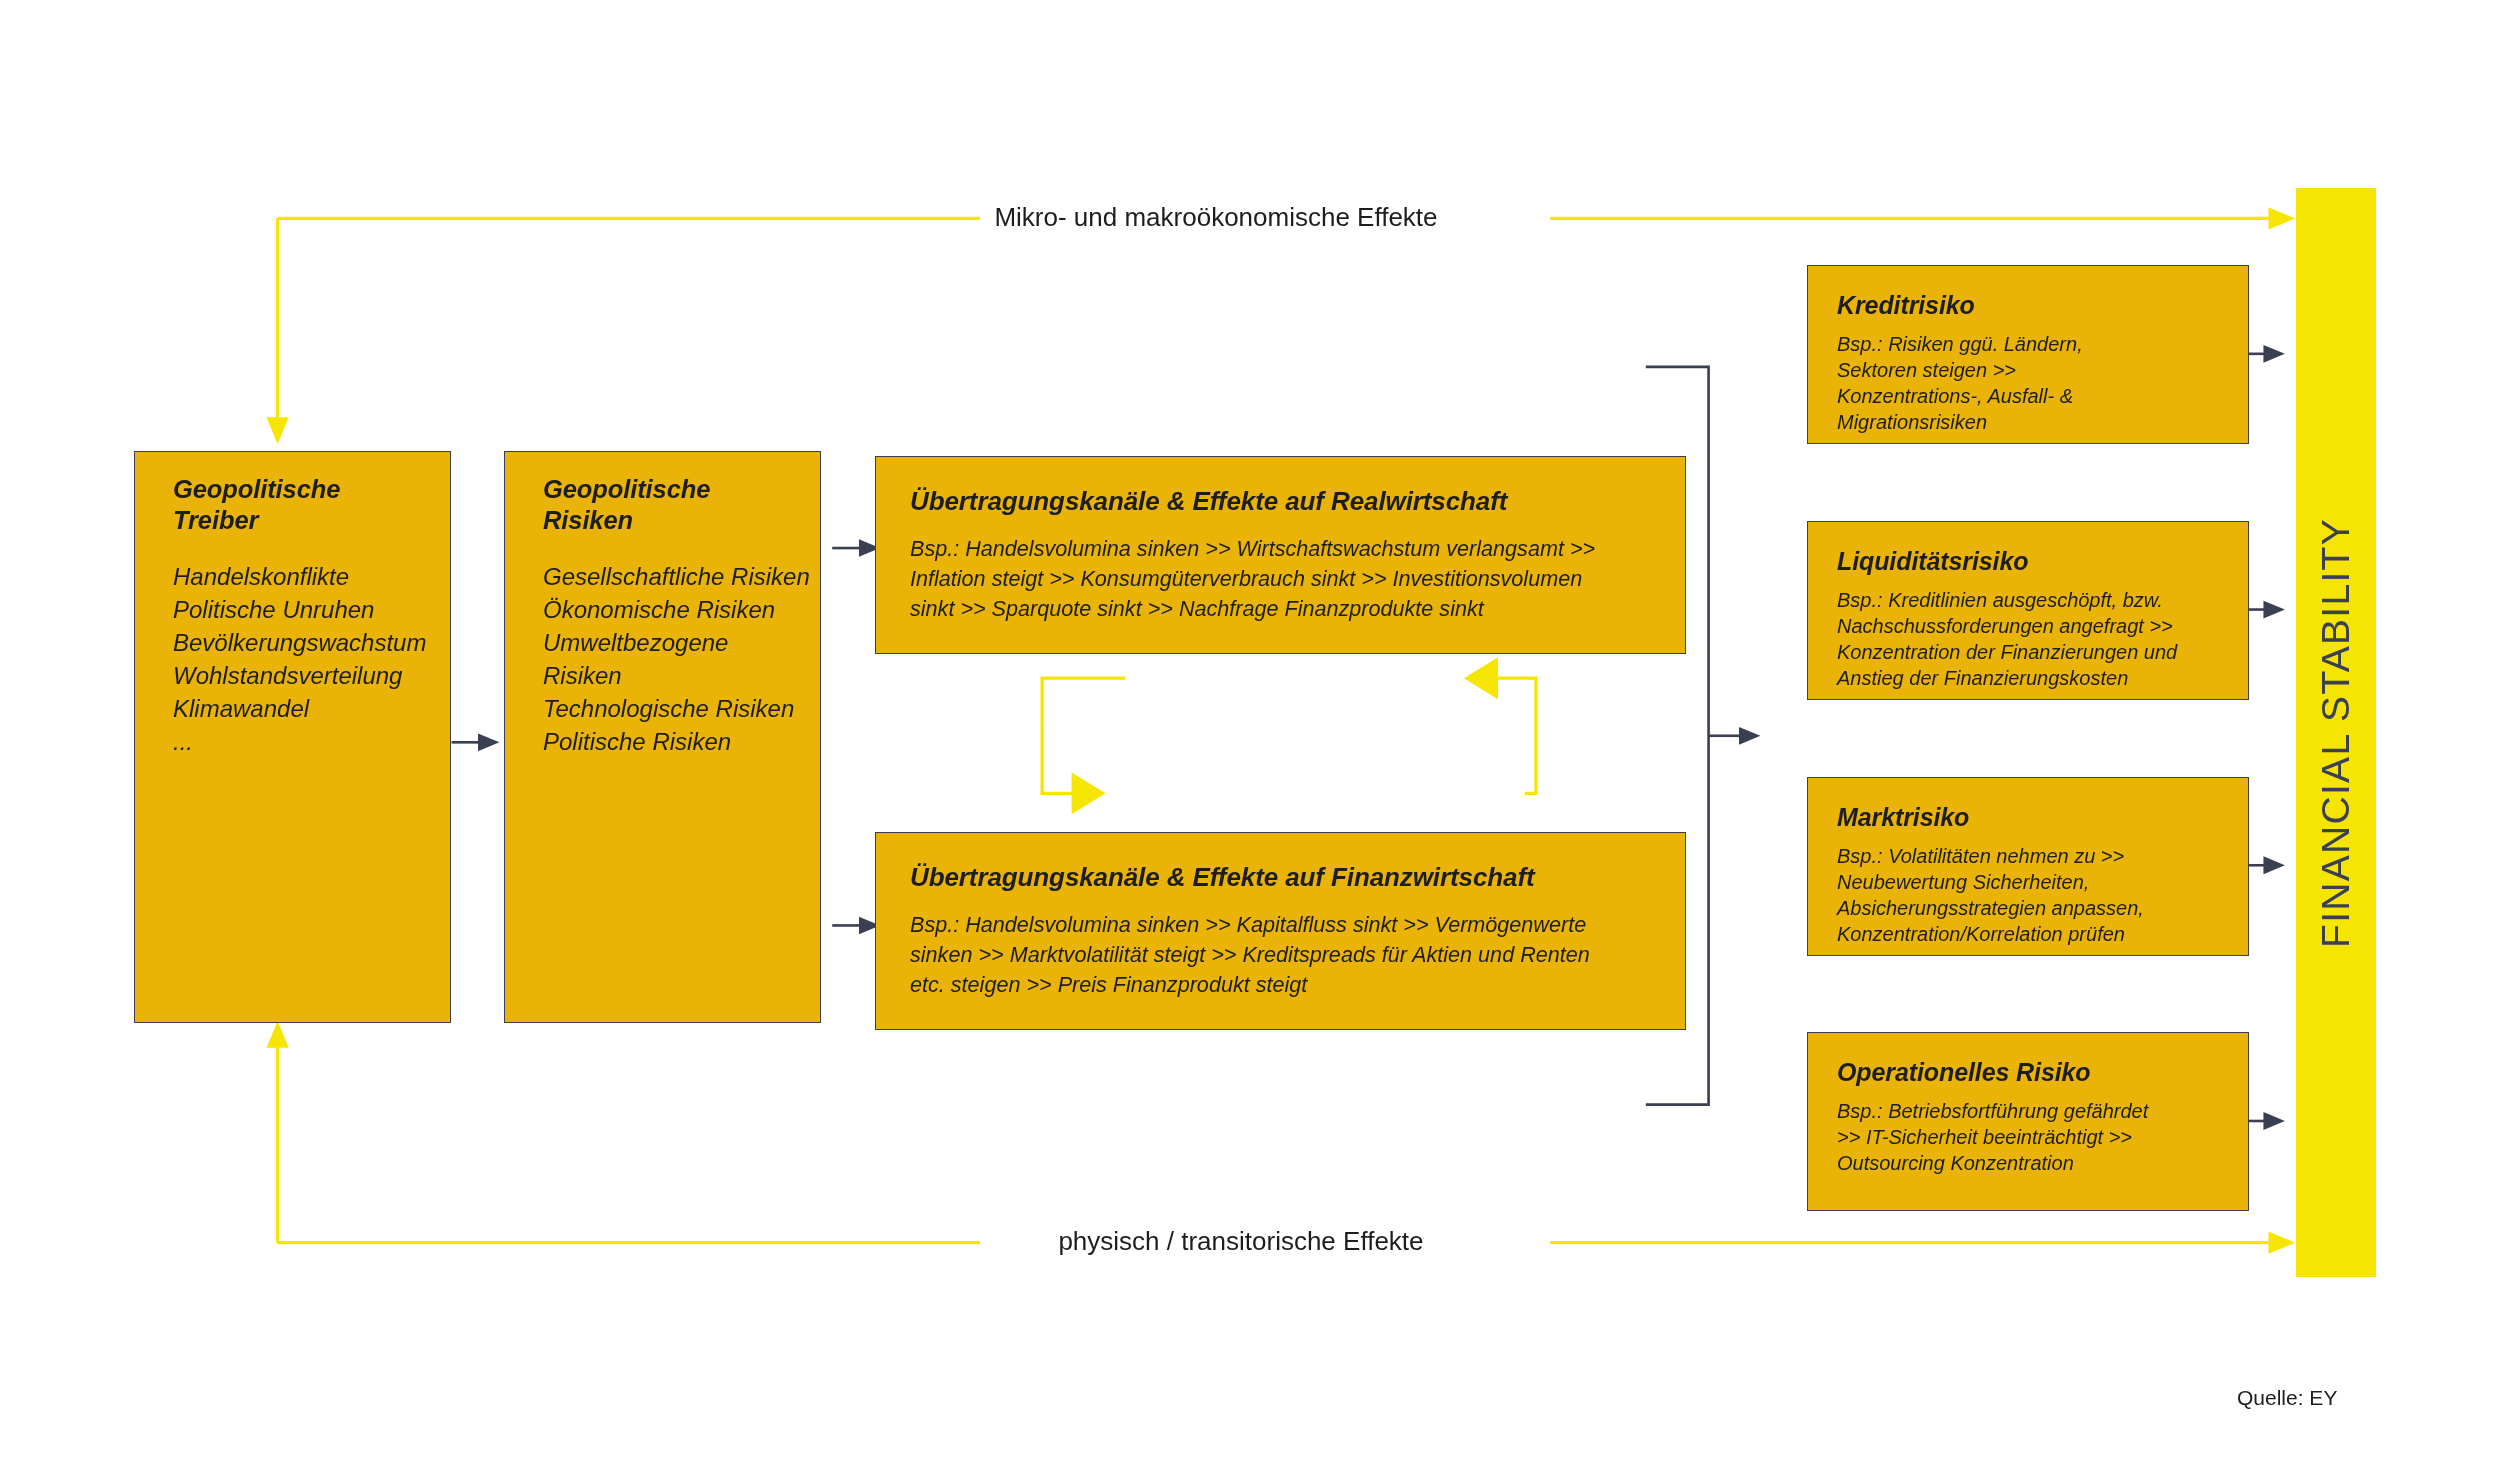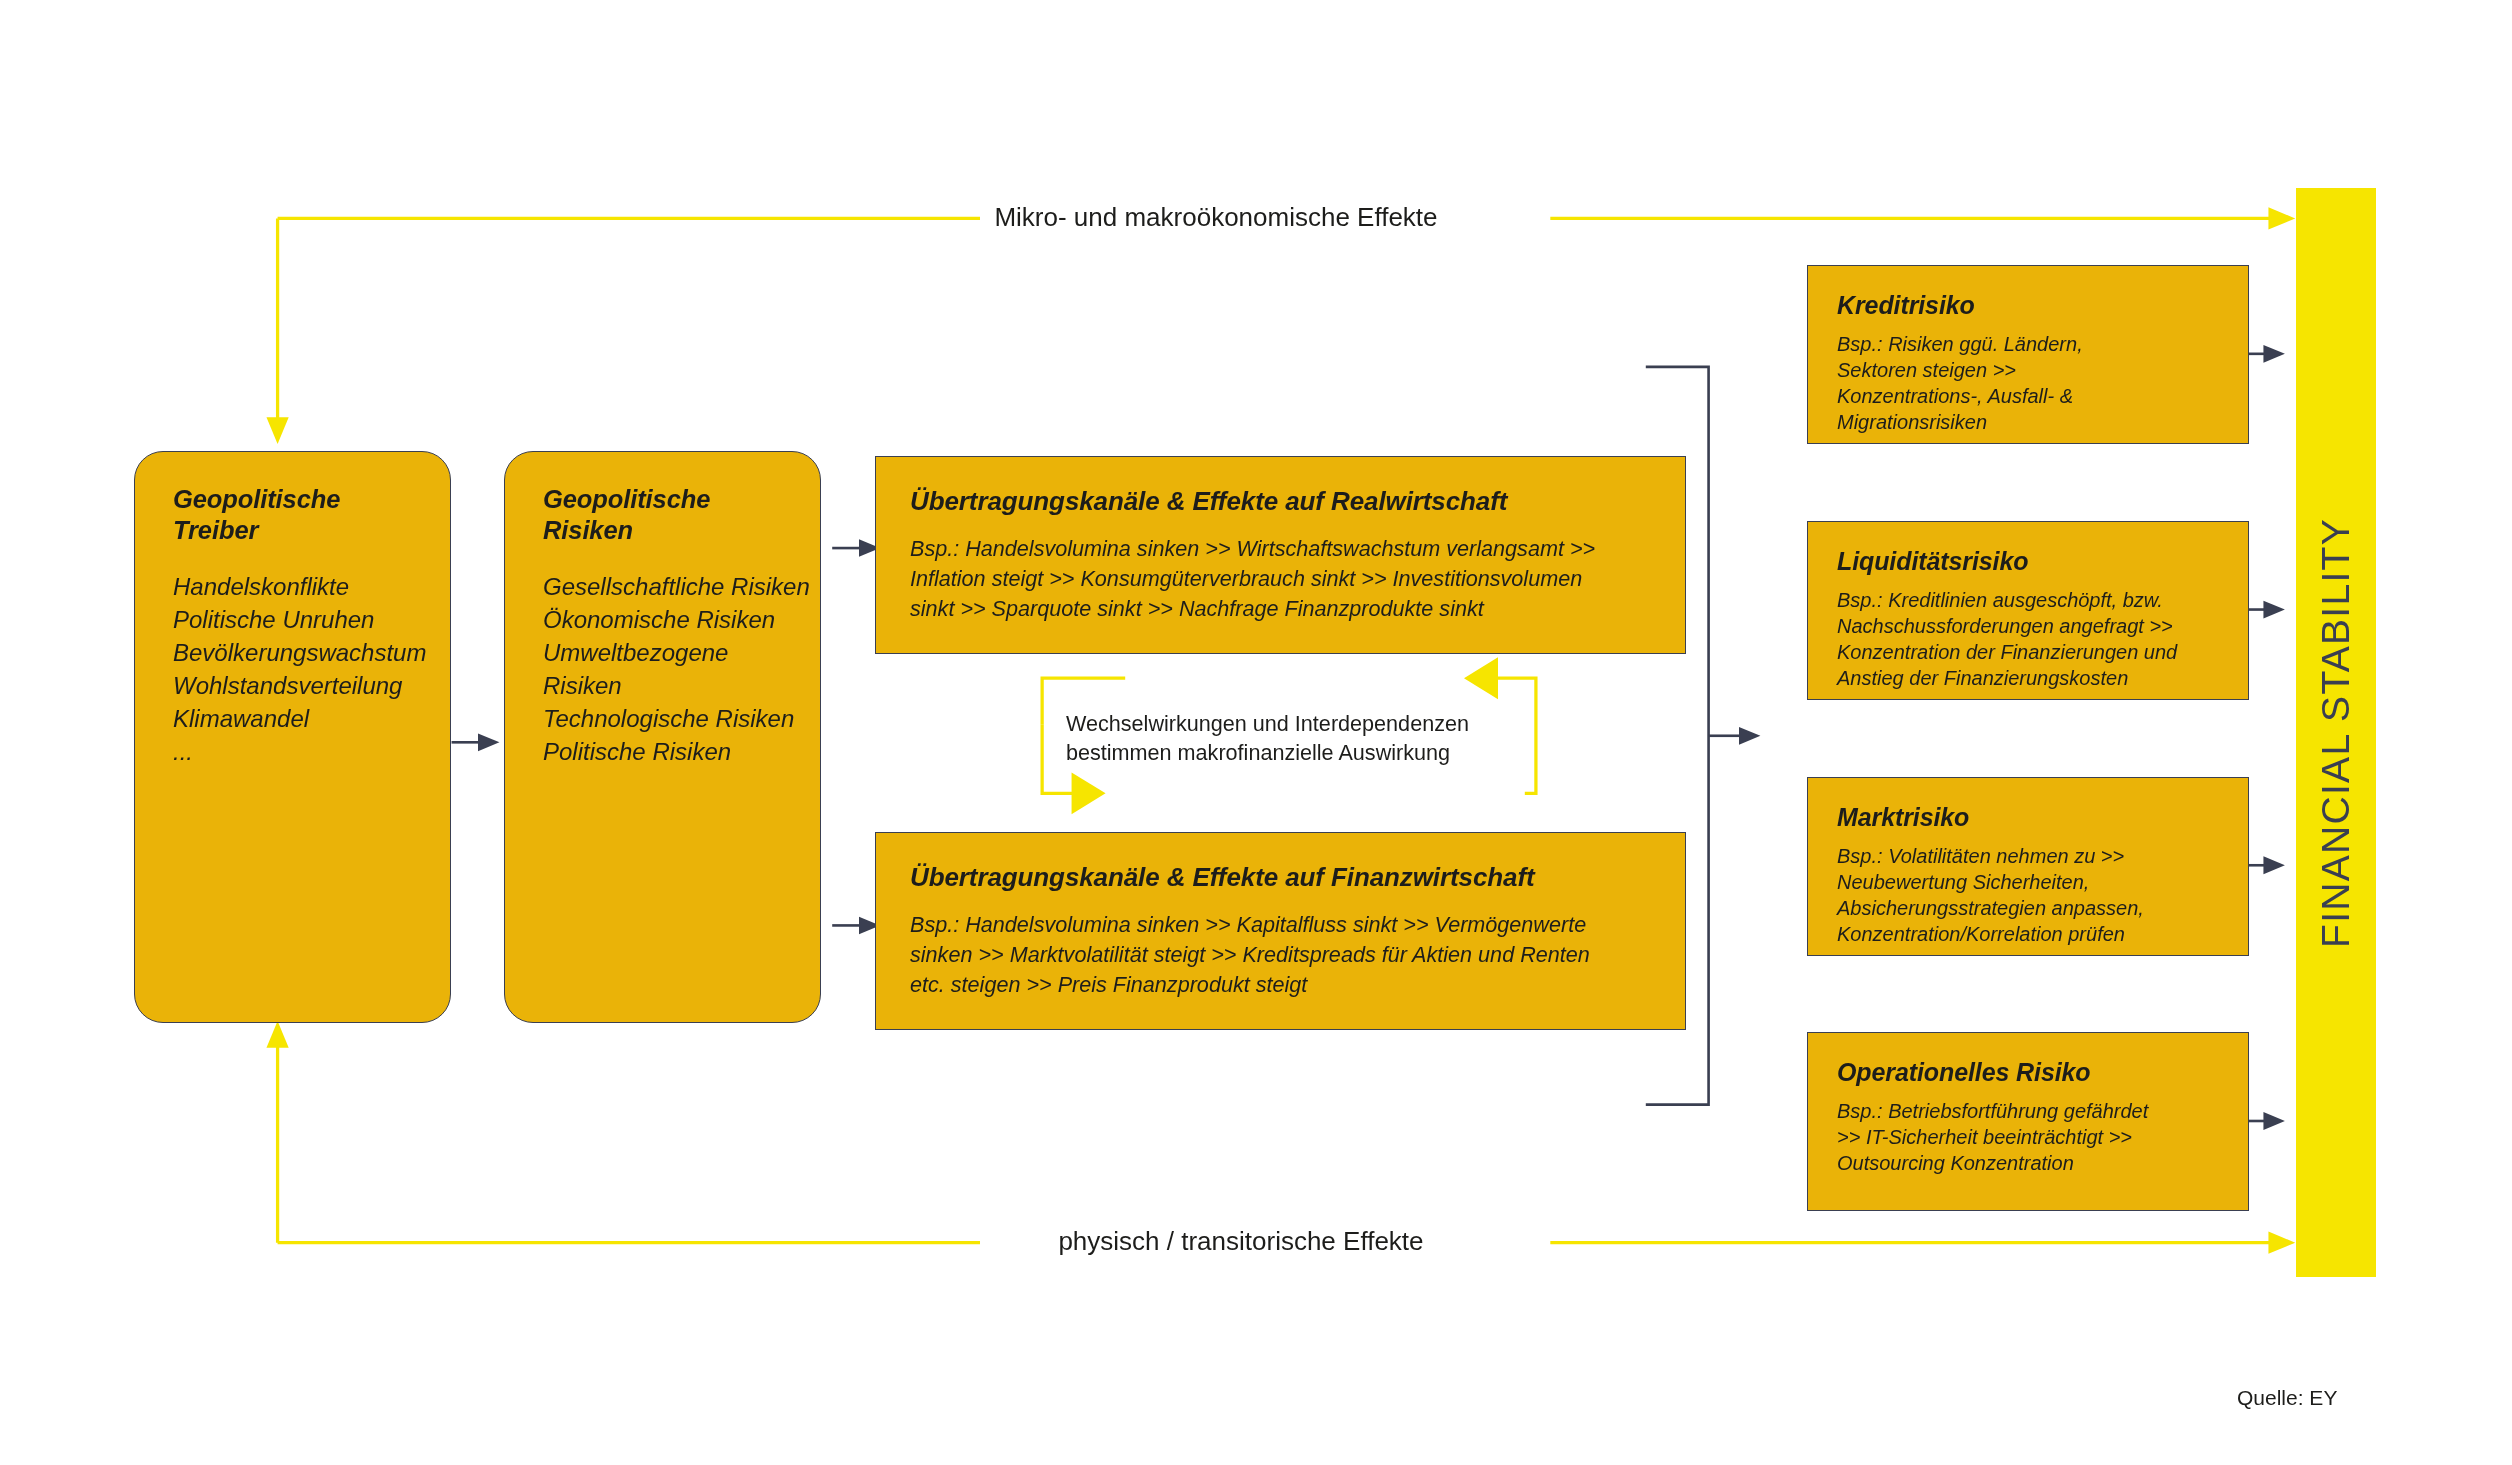--- a/index.html
+++ b/index.html
@@ -23,21 +23,21 @@
     color:#1d1d1b;
     letter-spacing:-0.1px;
   }
   .box .body{
     color:#1d1d1b;
   }
   .lines{display:block;}
   .lines div{white-space:nowrap;}
 
   
-  .col-box{padding:32px 38px 0 38px;border-radius:29px;}
+  .col-box{padding:22px 38px 0 38px;}
   .col-box .title{font-size:25.5px;line-height:31px;margin-bottom:23.6px;}
   .col-box .body div{font-size:24px;line-height:33px;}
 
   
   .tc-box{padding:29px 34px 0 34px;}
   .tc-box .title{font-size:26px;line-height:31px;margin-bottom:17px;}
   .tc-box .body div{font-size:21.6px;line-height:30px;}
 
   
   .risk-box{padding:23.6px 29px 0 29px;}
@@ -214,24 +214,20 @@
 
   <div class="box tc-box" style="left:875px;top:832px;width:811px;height:198px;">
     <div class="title">Übertragungskanäle &amp; Effekte auf Finanzwirtschaft</div>
     <div class="body lines">
       <div>Bsp.: Handelsvolumina sinken &gt;&gt; Kapitalfluss sinkt &gt;&gt; Vermögenwerte</div>
       <div>sinken &gt;&gt; Marktvolatilität steigt &gt;&gt; Kreditspreads für Aktien und Renten</div>
       <div>etc. steigen &gt;&gt; Preis Finanzprodukt steigt</div>
     </div>
   </div>
 
-  <div class="mid-label" style="left:1066px;top:709px;">
-    <div>Wechselwirkungen und Interdependenzen</div>
-    <div>bestimmen makrofinanzielle Auswirkung</div>
-  </div>
 
   <div class="box risk-box" style="left:1807px;top:265px;width:442px;height:179px;">
     <div class="title">Kreditrisiko</div>
     <div class="body lines">
       <div>Bsp.: Risiken ggü. Ländern,</div>
       <div>Sektoren steigen &gt;&gt;</div>
       <div>Konzentrations-, Ausfall- &amp;</div>
       <div>Migrationsrisiken</div>
     </div>
   </div>

